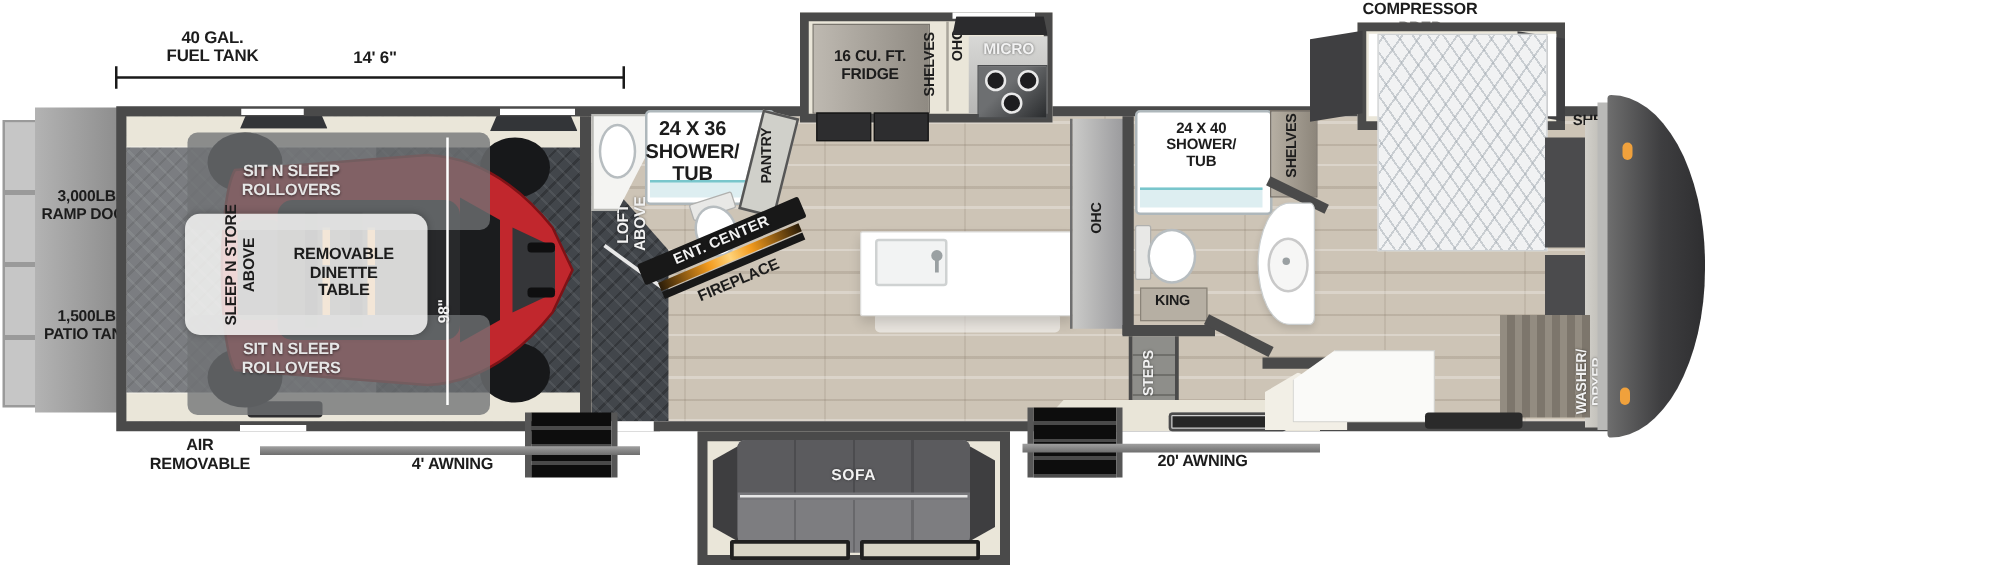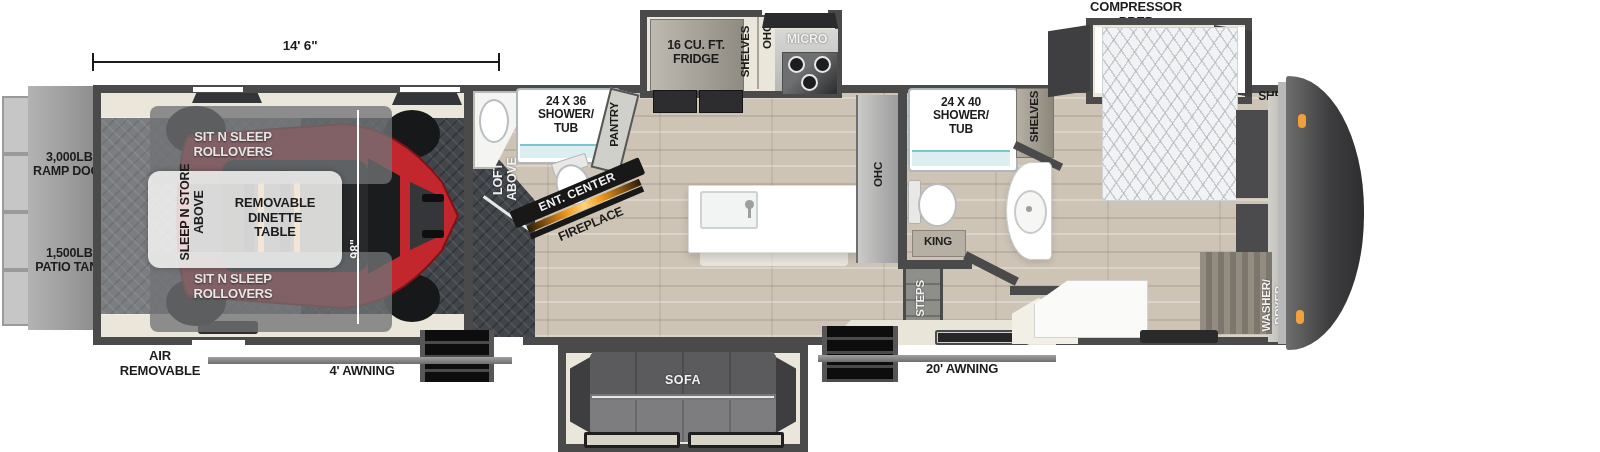--- a/index.html
+++ b/index.html
@@ -27,20 +27,22 @@
         border-left:5px solid #565656;border-right:5px solid #565656;}
   .awning{background:linear-gradient(180deg,#a0a0a0,#6e6e6e);}
   .fixture{background:#ffffff;border:2px solid #aeb7bb;border-radius:4px;}
   .dimline{background:#1a1a1a;}
 </style>
 </head>
 <body>
 
 <div class="plan">
 
+  <div class="lbl" style="left:105px;top:22px;width:130px;font-size:13.5px;">40 GAL.
+FUEL TANK</div>
   <div class="lbl" style="left:250px;top:38px;width:100px;font-size:13.5px;">14' 6"</div>
   <div class="abs dimline" style="left:93px;top:61px;width:407px;height:2px;"></div>
   <div class="abs dimline" style="left:92px;top:53px;width:2px;height:18px;"></div>
   <div class="abs dimline" style="left:498px;top:53px;width:2px;height:18px;"></div>
 
   <div class="abs" style="left:2px;top:96px;width:26px;height:226px;background:repeating-linear-gradient(180deg,#c6c6c6 0 54px,#9a9a9a 54px 58px);border:2px solid #9a9a9a;"></div>
   <div class="abs" style="left:28px;top:86px;width:66px;height:244px;background:linear-gradient(90deg,#b3b3b3,#8e8e8e);border-right:2px solid #ffffff;"></div>
   <div class="lbl" style="left:16px;top:150px;width:110px;font-size:12.5px;">3,000LB.
 RAMP DOOR</div>
   <div class="lbl" style="left:16px;top:246px;width:110px;font-size:12.5px;">1,500LB.
@@ -108,21 +110,21 @@
   <div class="abs wall" style="left:523px;top:337px;width:5px;height:8px;"></div>
 
   <div class="abs diamond" style="left:473px;top:130px;width:62px;height:207px;clip-path:polygon(0 0,100% 34%,100% 100%,0 100%);"></div>
   <div class="abs" style="left:478px;top:212px;width:58px;height:3px;background:#e8e8e8;transform:rotate(36deg);"></div>
   <div class="lbl vlbl white" style="left:468px;top:165px;width:74px;font-size:12.5px;">LOFT
 ABOVE</div>
   <div class="abs" style="left:473px;top:91px;width:46px;height:74px;background:#f4f4f2;border:2px solid #b9b9b5;clip-path:polygon(0 0,100% 0,100% 28%,42% 100%,0 100%);"></div>
   <div class="abs" style="left:479px;top:99px;width:26px;height:40px;background:#ffffff;border:2px solid #b7bdc0;border-radius:50%;"></div>
   <div class="abs fixture" style="left:516px;top:88px;width:100px;height:72px;"></div>
   <div class="abs" style="left:520px;top:144px;width:92px;height:12px;background:#ddeef1;border-top:2px solid #79c6cc;"></div>
-  <div class="lbl" style="left:520px;top:95px;width:92px;font-size:12px;">24 X 36
+  <div class="lbl" style="left:508px;top:95px;width:92px;font-size:16px;">24 X 36
 SHOWER/
 TUB</div>
   <div class="abs" style="left:600px;top:90px;width:26px;height:78px;background:#d0d0ca;border:2px solid #565656;transform:rotate(14deg);"></div>
   <div class="lbl vlbl" style="left:582px;top:118px;width:64px;font-size:11.5px;">PANTRY</div>
   <div class="abs" style="left:552px;top:158px;width:34px;height:12px;background:#e8e8e6;border:1px solid #b0b0ae;border-radius:2px;transform:rotate(-18deg);"></div>
   <div class="abs" style="left:556px;top:164px;width:30px;height:38px;background:#ffffff;border:2px solid #b7bdc0;border-radius:50%;transform:rotate(-18deg);"></div>
 
   <div class="abs" style="left:516px;top:182px;width:140px;height:62px;transform:rotate(-23deg);">
     <div class="abs" style="left:0;top:0;width:140px;height:18px;background:#181818;border-radius:2px;"></div>
     <div class="lbl white" style="left:0;top:2px;width:140px;font-size:12px;letter-spacing:0.3px;">ENT. CENTER</div>

